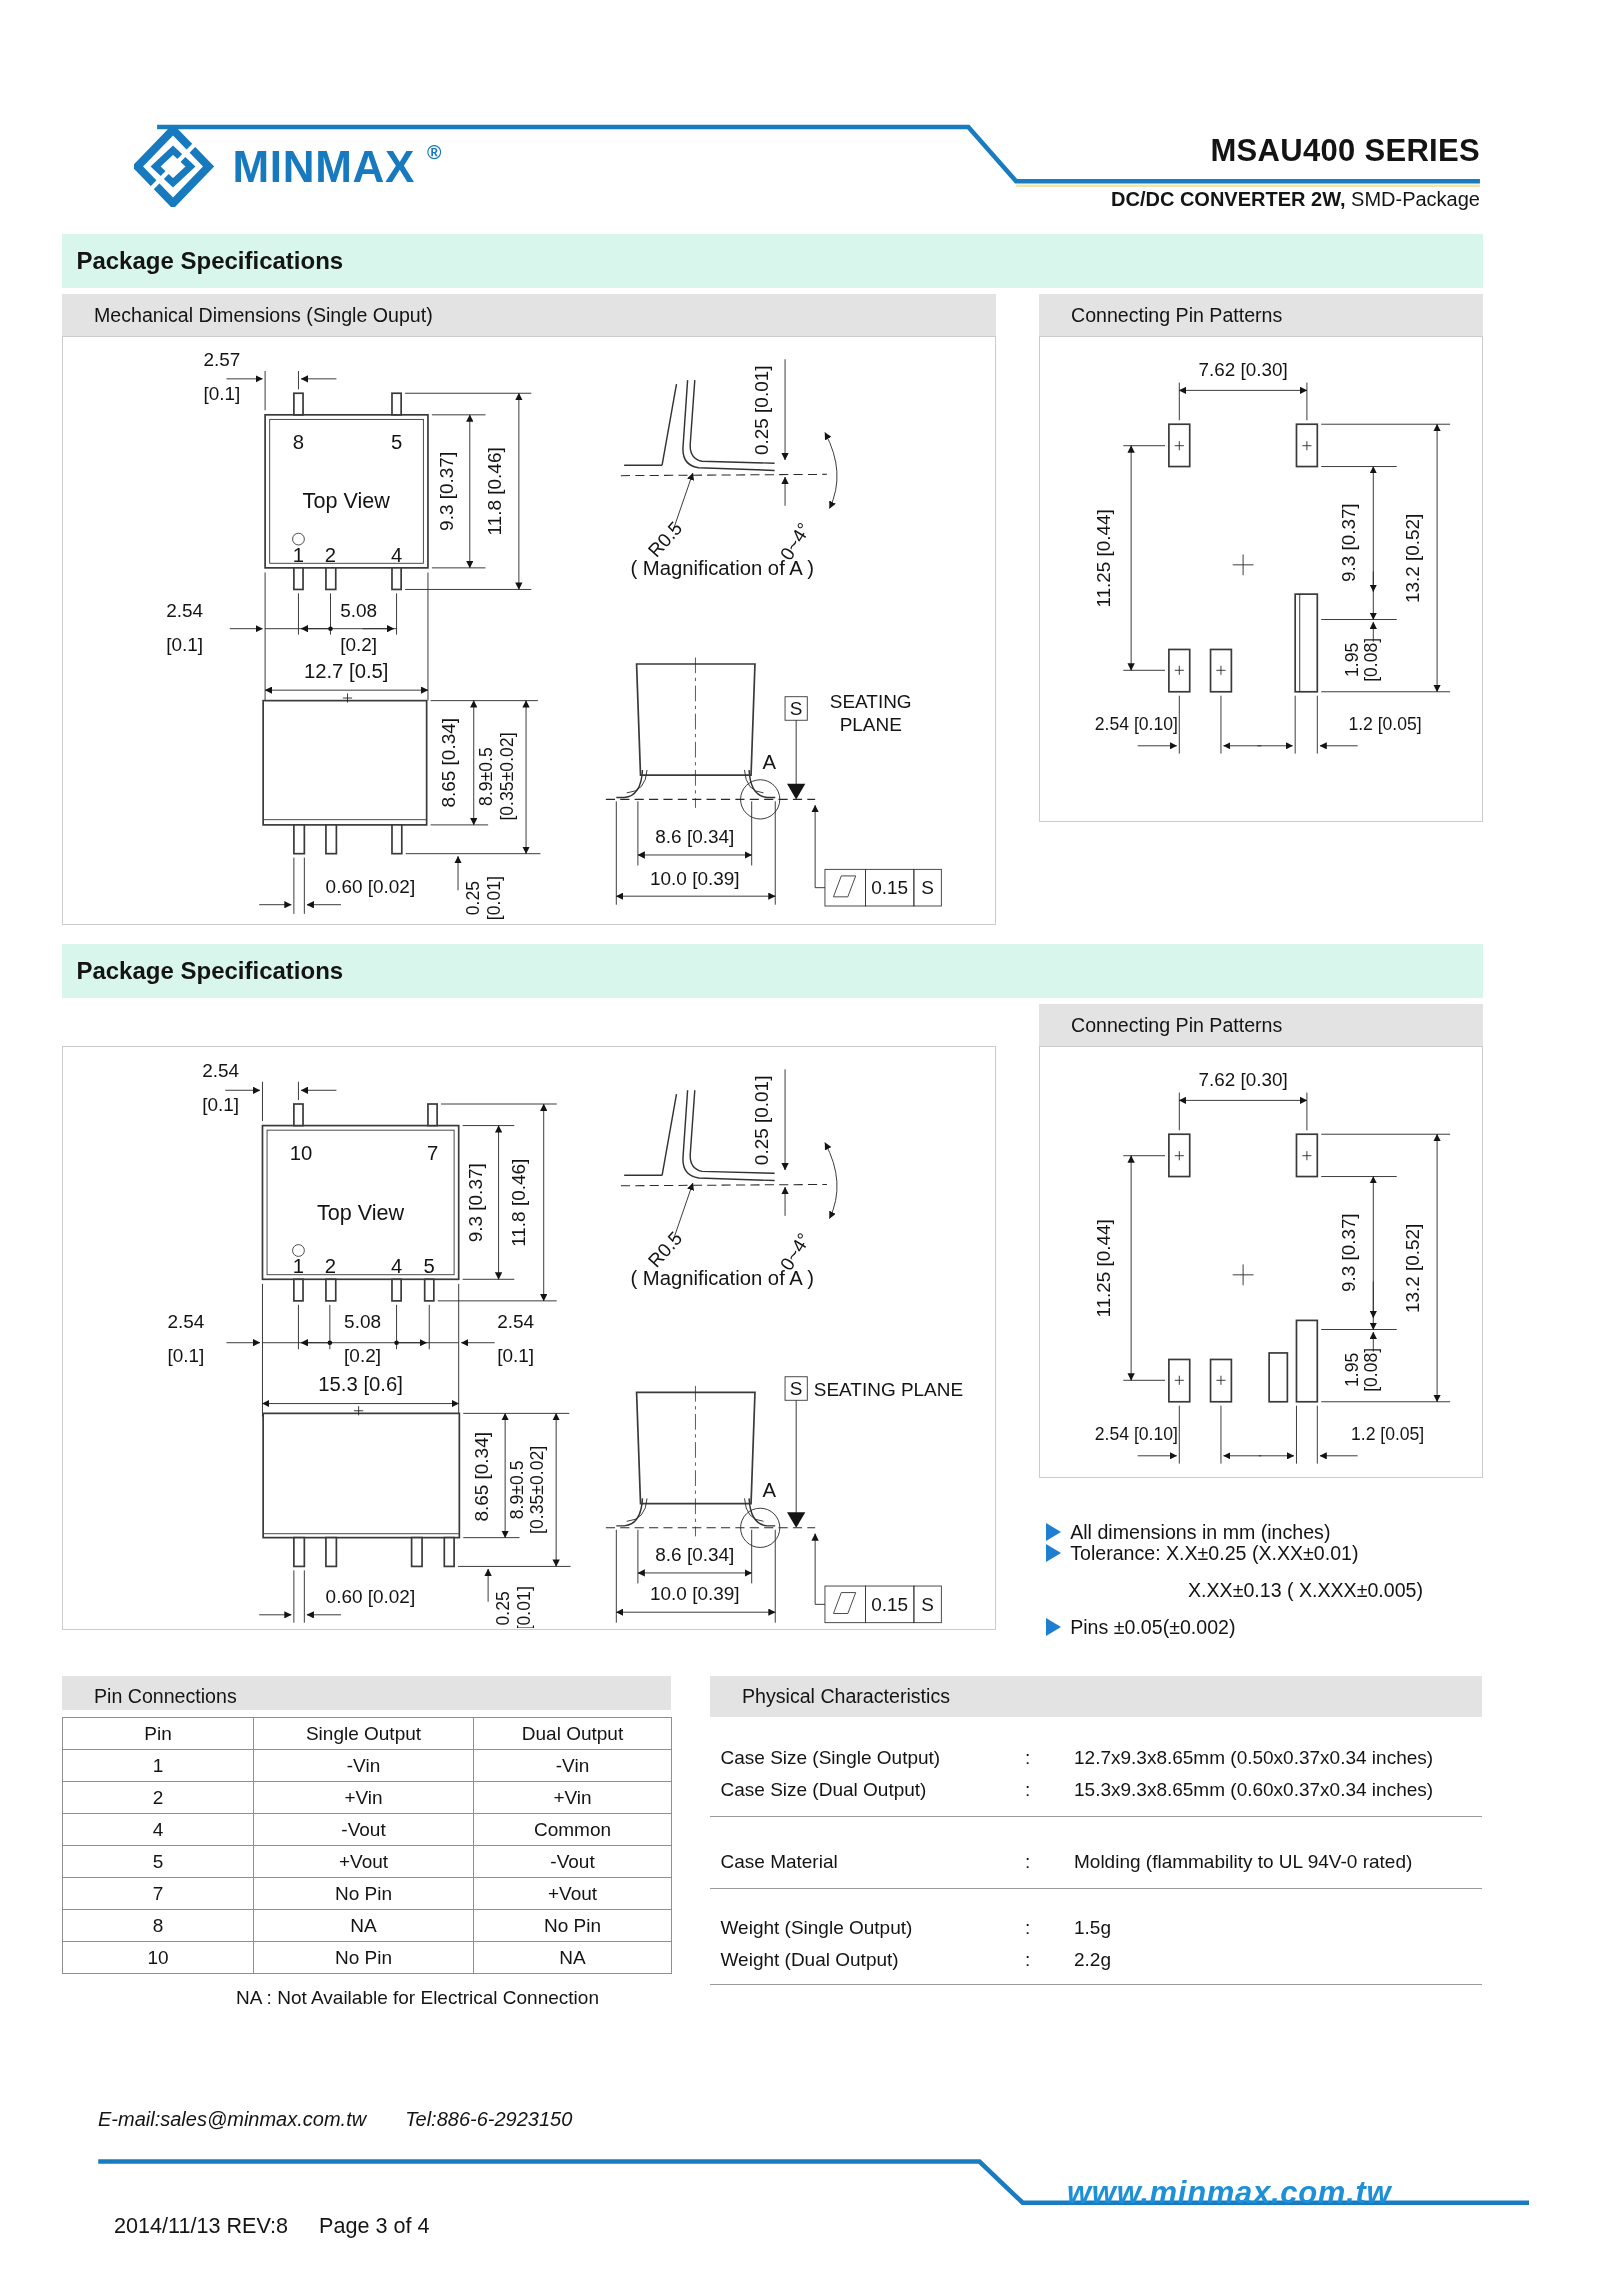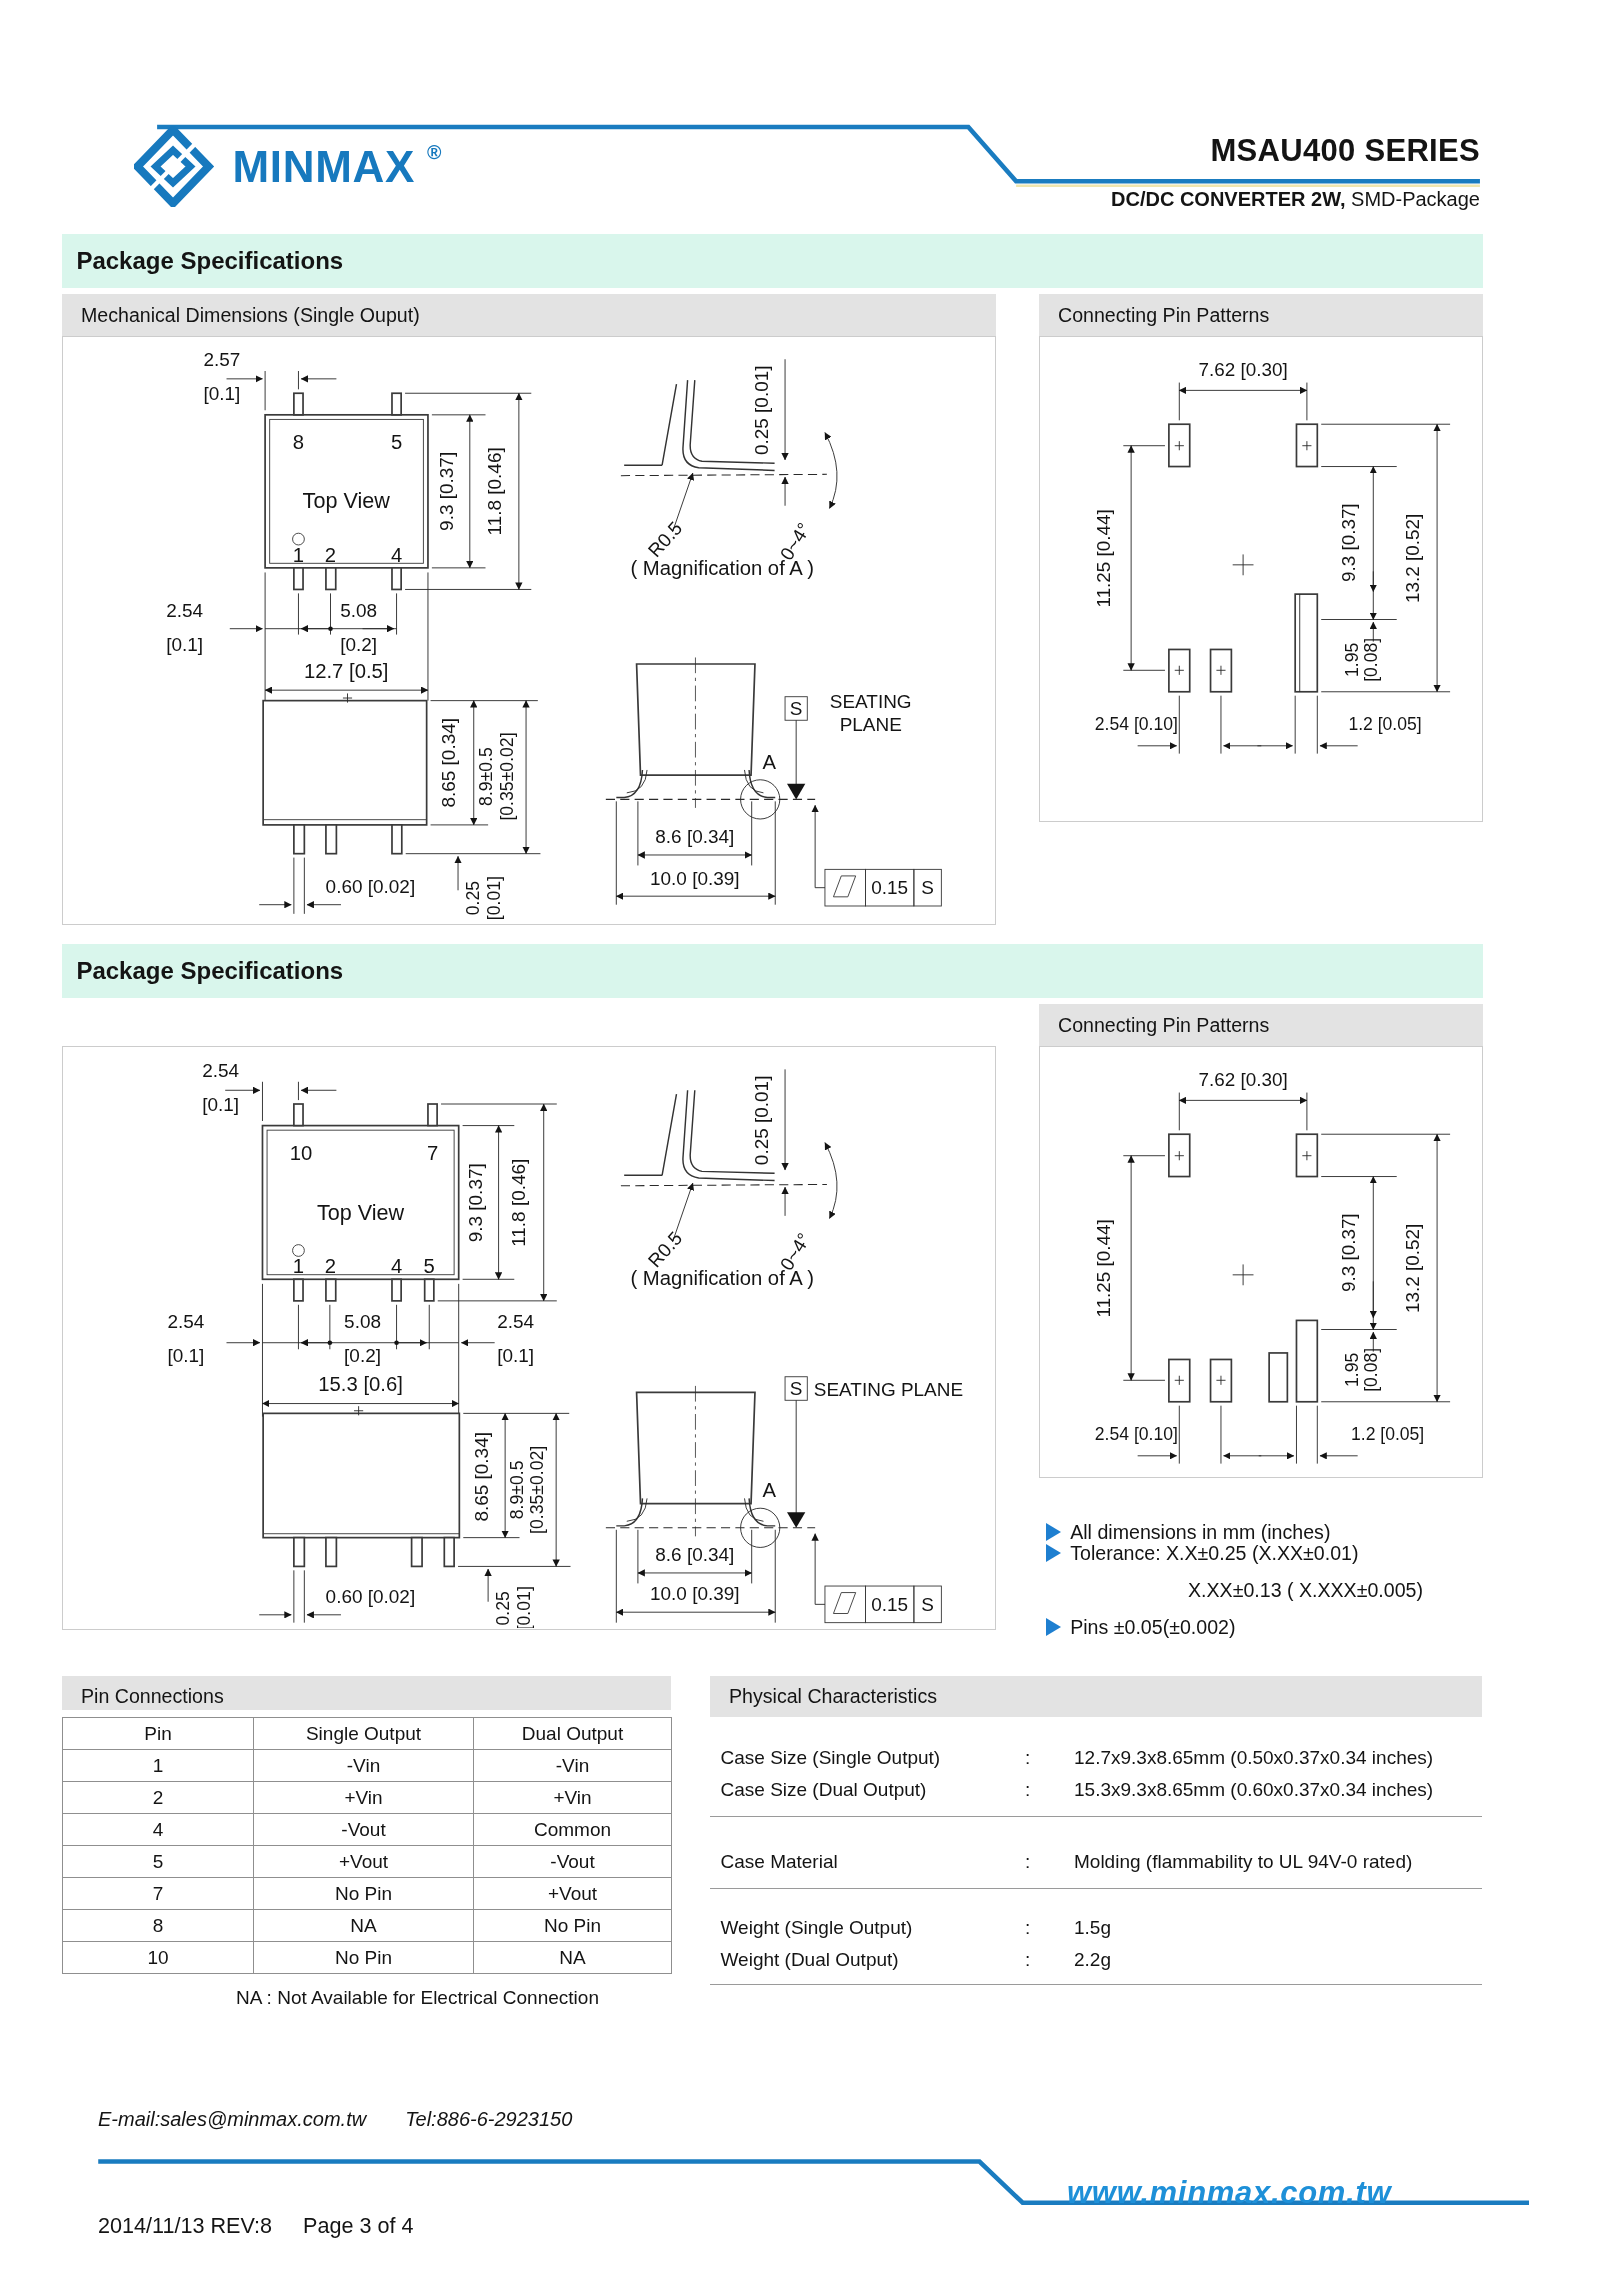--- a/index.html
+++ b/index.html
@@ -9,40 +9,40 @@
   
   .brand-row{left:134px;top:126px;display:flex;align-items:center;gap:10.5px;}
   .brand-name{font-size:44px;font-weight:800;color:#1779be;letter-spacing:0.7px;line-height:1;}
   .brand-reg{font-size:19.6px;color:#1779be;font-weight:700;position:relative;top:-14.4px;left:1.3px;}
   .series-title{right:142px;top:133px;font-size:31px;font-weight:800;letter-spacing:0.3px;}
   .subtitle{right:142px;top:188px;font-size:20px;}
   .subtitle .b{font-weight:700;}
   
   .mint-bar{left:62px;width:1421px;height:54px;background:#d9f6ec;font-size:24px;font-weight:700;
             line-height:54px;padding-left:14.4px;box-sizing:border-box;}
-  .gray-bar{height:42px;background:#e3e3e3;font-size:19.6px;line-height:42px;padding-left:19px;box-sizing:border-box;}
+  .gray-bar{height:42px;background:#e3e3e3;font-size:19.6px;line-height:42px;padding-left:32px;box-sizing:border-box;}
   .panel{background:#fff;border:1.3px solid #cccccc;box-sizing:border-box;}
   
   .note-line{display:flex;align-items:flex-start;font-size:19.6px;}
   .tri{width:0;height:0;border-left:15.7px solid #1e7fd0;border-top:9.2px solid transparent;
        border-bottom:9.2px solid transparent;margin:2px 9.2px 0 0;flex:none;}
   
   table.pins{border-collapse:collapse;width:609px;table-layout:fixed;padding-left:19px;}
   table.pins td,table.pins th{border:0.7px solid #8f8f8f;height:31px;font-size:19px;font-weight:400;
        text-align:center;padding:0;}
   .na-note{font-size:19px;}
   .phys-row{position:absolute;left:0;width:772px;height:33px;font-size:19px;line-height:33px;}
   .phys-row .lab{position:absolute;left:10.5px;}
   .phys-row .sep{position:absolute;left:315px;}
   .phys-row .val{position:absolute;left:364px;}
   .phys-div{position:absolute;left:0;width:772px;height:0;border-top:1.3px solid #9a9a9a;}
   
   .email-line{left:98px;top:2108px;font-size:20px;font-style:italic;}
   .email-line span{margin-right:39px;}
-  .date-line{left:98px;top:2213px;font-size:21.6px;}
+  .date-line{left:114px;top:2213px;font-size:21.6px;}
   .date-line span{margin-right:31px;}
   .website{left:1067px;top:2161px;font-size:31px;font-weight:700;font-style:italic;color:#1e90d8;letter-spacing:0.7px;margin-top:14px;}
   
   svg text{font-family:"Liberation Sans",sans-serif;fill:#141414;font-size:29px;}
   .ln{stroke:#2a2a2a;stroke-width:1.4;fill:none;}
   .md{stroke:#333;stroke-width:2.2;fill:none;}
   .obj{stroke:#3a3a3a;stroke-width:2.6;fill:#fff;}
   .obj2{stroke:#3a3a3a;stroke-width:1.4;fill:none;}
   .dash{stroke:#2a2a2a;stroke-width:1.6;fill:none;stroke-dasharray:14 8;}
   .dashdot{stroke:#2a2a2a;stroke-width:1.2;fill:none;stroke-dasharray:24 7 5 7;}

